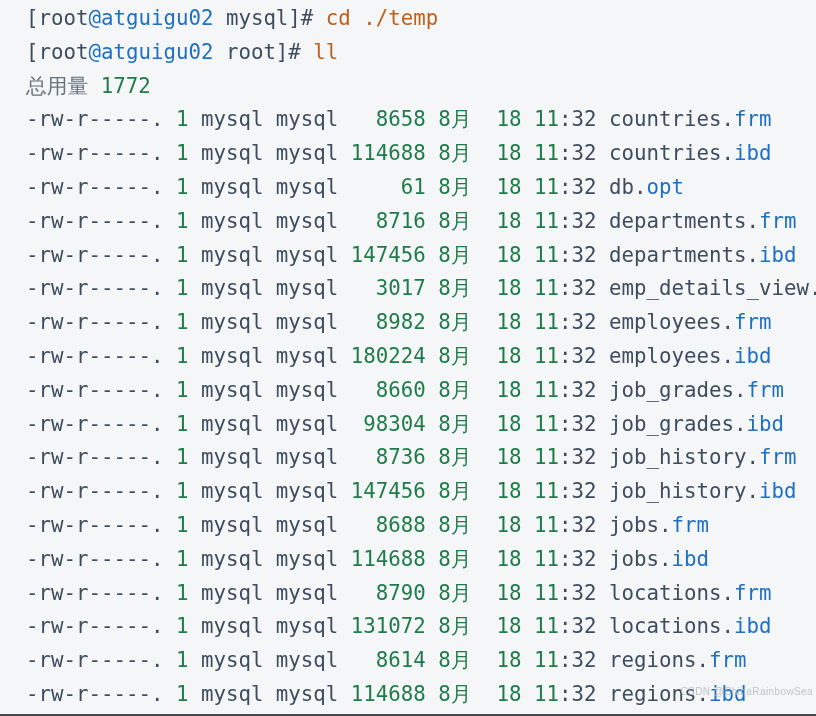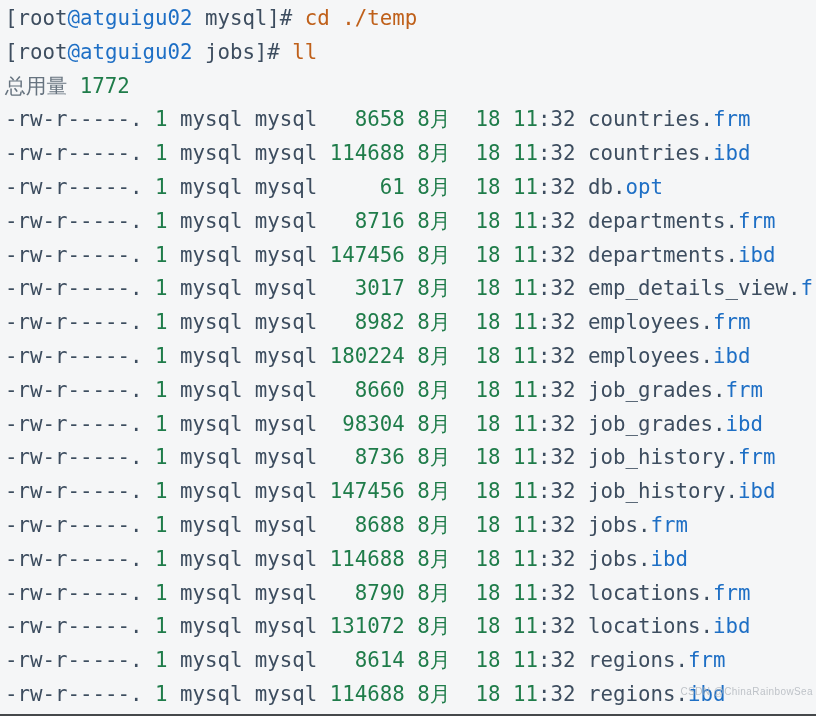--- a/index.html
+++ b/index.html
@@ -12,21 +12,21 @@
     box-sizing: border-box;
     background: var(--background, #f5f6f7);
     overflow: hidden;
     font-family: "DejaVu Sans Mono", "Liberation Mono", monospace;
     font-size: 20.75px;
     line-height: 33.8px;
     padding: 2px 0 0 5px;
     border-bottom: 2px solid #45484b;
   }
 
-  .line { white-space: pre; height: 33.8px; }
+  .line { white-space: pre; height: 33.8px; margin-left: 21px; }
 
   .c-fg     { color: var(--fg, #3d4d5f); }
   .c-muted  { color: var(--muted, #66737f); text-align: right; }
   .c-green  { color: var(--green, #1f7c4a); }
   .c-blue   { color: var(--blue, #1e6fc5); }
   .c-orange { color: var(--orange, #bf601a); }
 
   .watermark {
     position: absolute;
     right: 3px;
@@ -37,21 +37,21 @@
     color: var(--watermark, #b5bac0);
     opacity: 0.85;
     pointer-events: none;
   }
 </style>
 </head>
 <body>
 
 <div class="terminal">
   <div class="line"><span class="c-fg">[root</span><span class="c-blue">@atguigu02</span><span class="c-fg"> mysql]# </span><span class="c-orange">cd ./temp</span></div>
-    <div class="line"><span class="c-fg">[root</span><span class="c-blue">@atguigu02</span><span class="c-fg"> jobs]# </span><span class="c-orange">ll</span></div>
+    <div class="line"><span class="c-fg">[root</span><span class="c-blue">@atguigu02</span><span class="c-fg"> root]# </span><span class="c-orange">ll</span></div>
     <div class="line"><span class="c-muted">总用量 </span><span class="c-green">1772</span></div>
     <div class="line"><span class="c-fg">-rw-r-----. </span><span class="c-green">1</span><span class="c-fg"> mysql mysql </span><span class="c-green">  8658</span><span class="c-fg"> </span><span class="c-green">8月</span><span class="c-fg">  </span><span class="c-green">18</span><span class="c-fg"> </span><span class="c-green">11</span><span class="c-fg">:32 countries.</span><span class="c-blue">frm</span></div>
     <div class="line"><span class="c-fg">-rw-r-----. </span><span class="c-green">1</span><span class="c-fg"> mysql mysql </span><span class="c-green">114688</span><span class="c-fg"> </span><span class="c-green">8月</span><span class="c-fg">  </span><span class="c-green">18</span><span class="c-fg"> </span><span class="c-green">11</span><span class="c-fg">:32 countries.</span><span class="c-blue">ibd</span></div>
     <div class="line"><span class="c-fg">-rw-r-----. </span><span class="c-green">1</span><span class="c-fg"> mysql mysql </span><span class="c-green">    61</span><span class="c-fg"> </span><span class="c-green">8月</span><span class="c-fg">  </span><span class="c-green">18</span><span class="c-fg"> </span><span class="c-green">11</span><span class="c-fg">:32 db.</span><span class="c-blue">opt</span></div>
     <div class="line"><span class="c-fg">-rw-r-----. </span><span class="c-green">1</span><span class="c-fg"> mysql mysql </span><span class="c-green">  8716</span><span class="c-fg"> </span><span class="c-green">8月</span><span class="c-fg">  </span><span class="c-green">18</span><span class="c-fg"> </span><span class="c-green">11</span><span class="c-fg">:32 departments.</span><span class="c-blue">frm</span></div>
     <div class="line"><span class="c-fg">-rw-r-----. </span><span class="c-green">1</span><span class="c-fg"> mysql mysql </span><span class="c-green">147456</span><span class="c-fg"> </span><span class="c-green">8月</span><span class="c-fg">  </span><span class="c-green">18</span><span class="c-fg"> </span><span class="c-green">11</span><span class="c-fg">:32 departments.</span><span class="c-blue">ibd</span></div>
     <div class="line"><span class="c-fg">-rw-r-----. </span><span class="c-green">1</span><span class="c-fg"> mysql mysql </span><span class="c-green">  3017</span><span class="c-fg"> </span><span class="c-green">8月</span><span class="c-fg">  </span><span class="c-green">18</span><span class="c-fg"> </span><span class="c-green">11</span><span class="c-fg">:32 emp_details_view.</span><span class="c-blue">frm</span></div>
     <div class="line"><span class="c-fg">-rw-r-----. </span><span class="c-green">1</span><span class="c-fg"> mysql mysql </span><span class="c-green">  8982</span><span class="c-fg"> </span><span class="c-green">8月</span><span class="c-fg">  </span><span class="c-green">18</span><span class="c-fg"> </span><span class="c-green">11</span><span class="c-fg">:32 employees.</span><span class="c-blue">frm</span></div>
     <div class="line"><span class="c-fg">-rw-r-----. </span><span class="c-green">1</span><span class="c-fg"> mysql mysql </span><span class="c-green">180224</span><span class="c-fg"> </span><span class="c-green">8月</span><span class="c-fg">  </span><span class="c-green">18</span><span class="c-fg"> </span><span class="c-green">11</span><span class="c-fg">:32 employees.</span><span class="c-blue">ibd</span></div>
     <div class="line"><span class="c-fg">-rw-r-----. </span><span class="c-green">1</span><span class="c-fg"> mysql mysql </span><span class="c-green">  8660</span><span class="c-fg"> </span><span class="c-green">8月</span><span class="c-fg">  </span><span class="c-green">18</span><span class="c-fg"> </span><span class="c-green">11</span><span class="c-fg">:32 job_grades.</span><span class="c-blue">frm</span></div>

